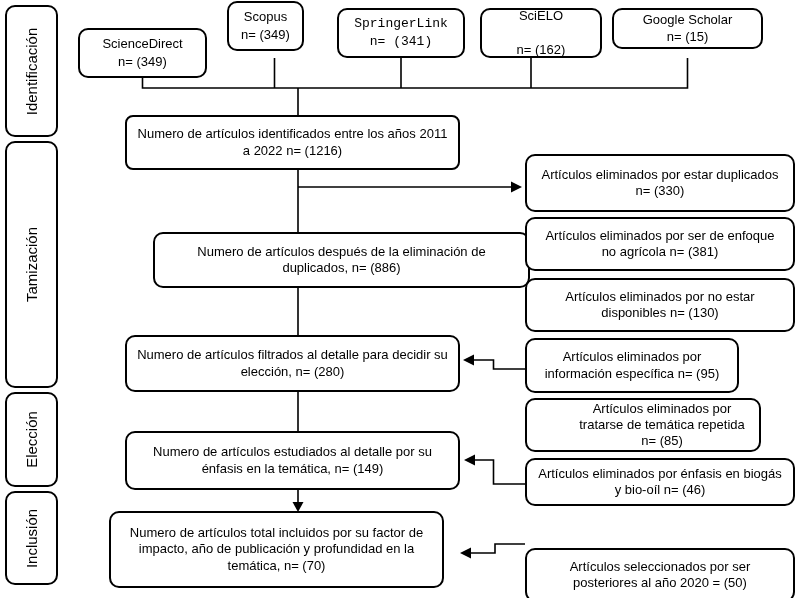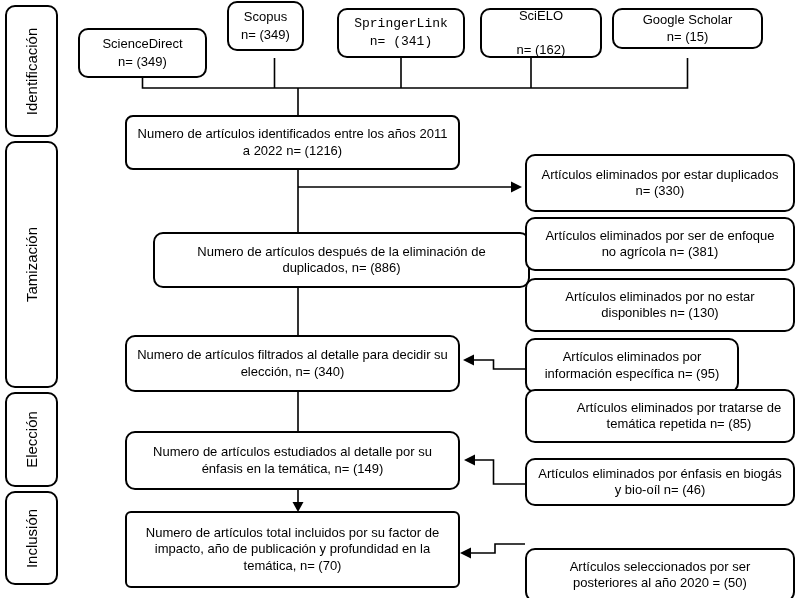--- a/index.html
+++ b/index.html
@@ -113,42 +113,42 @@
     <div class="src-count">n= (15)</div>
   </div>
 
   <div class="box" style="left:125px;top:115px;width:335px;height:55px;border-radius:8px;">
     <div>Numero de artículos identificados entre los años 2011 a 2022 n= (1216)</div>
   </div>
   <div class="box" style="left:125px;top:232px;width:377px;height:56px;margin-left:28px;">
     <div>Numero de artículos después de la eliminación de duplicados, n= (886)</div>
   </div>
   <div class="box" style="left:125px;top:335px;width:335px;height:57px;">
-    <div>Numero de artículos filtrados al detalle para decidir su elección, n= (340)</div>
+    <div>Numero de artículos filtrados al detalle para decidir su elección, n= (280)</div>
   </div>
   <div class="box" style="left:125px;top:431px;width:335px;height:59px;">
     <div>Numero de artículos estudiados al detalle por su énfasis en la temática, n= (149)</div>
   </div>
-  <div class="box" style="left:125px;top:511px;width:335px;height:77px;border-radius:6px;">
+  <div class="box" style="left:109px;top:511px;width:335px;height:77px;">
     <div>Numero de artículos total incluidos por su factor de impacto, año de publicación y profundidad en la temática, n= (70)</div>
   </div>
 
   <div class="box" style="left:525px;top:154px;width:270px;height:58px;align-items:flex-end;">
     <div>Artículos eliminados por estar duplicados n= (330)</div>
   </div>
   <div class="box" style="left:525px;top:217px;width:270px;height:54px;">
     <div>Artículos eliminados por ser de enfoque no agrícola n= (381)</div>
   </div>
   <div class="box" style="left:525px;top:278px;width:270px;height:54px;">
     <div>Artículos eliminados por no estar disponibles n= (130)</div>
   </div>
   <div class="box" style="left:525px;top:338px;width:214px;height:55px;">
     <div>Artículos eliminados por información específica n= (95)</div>
   </div>
-  <div class="box" style="left:525px;top:389px;width:270px;height:54px;padding-left:48px;">
+  <div class="box" style="left:525px;top:398px;width:236px;height:54px;padding-left:48px;">
     <div>Artículos eliminados por tratarse de temática repetida n= (85)</div>
   </div>
   <div class="box" style="left:525px;top:458px;width:270px;height:48px;">
     <div>Artículos eliminados por énfasis en biogás y bio-oíl n= (46)</div>
   </div>
   <div class="box" style="left:525px;top:548px;width:270px;height:54px;">
     <div>Artículos seleccionados por ser posteriores al año 2020 = (50)</div>
   </div>
 
 </div>

